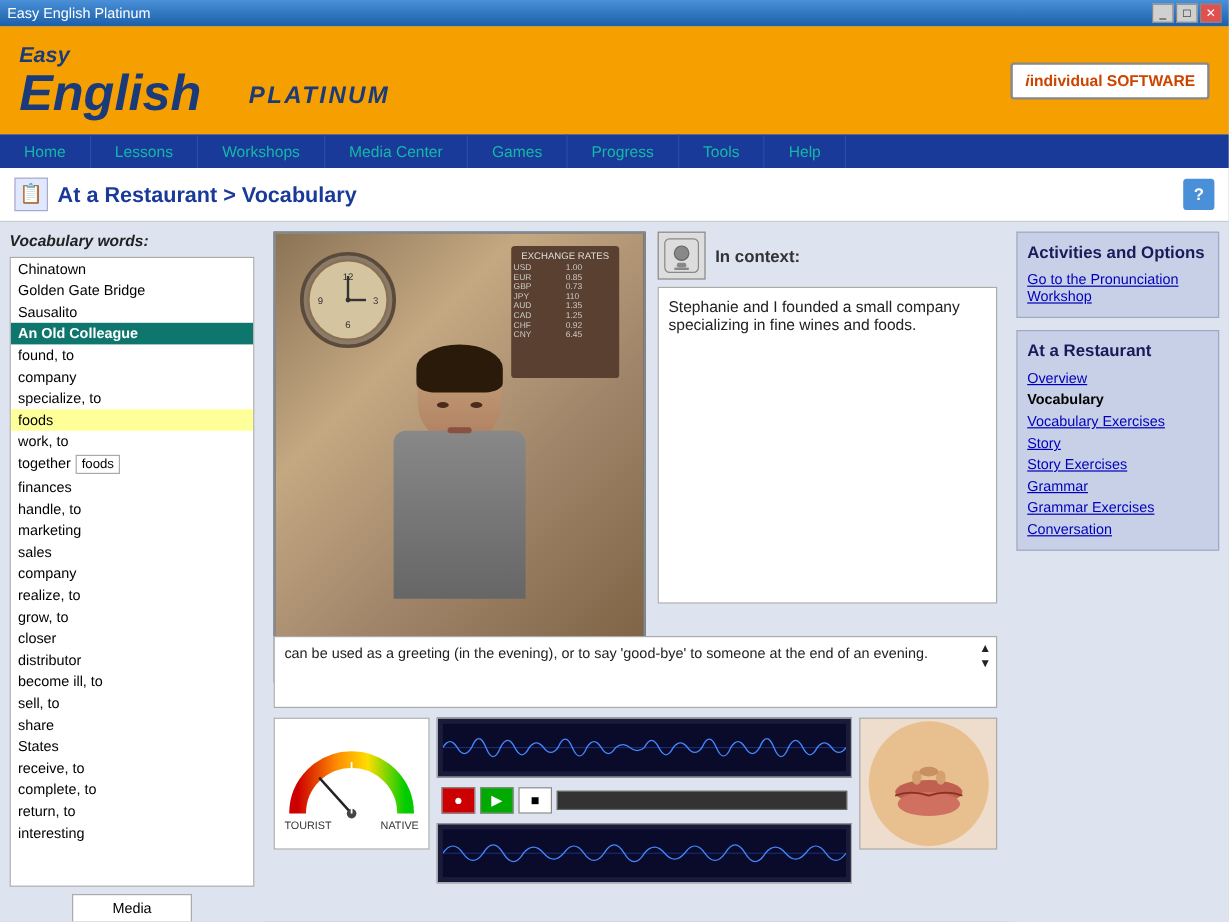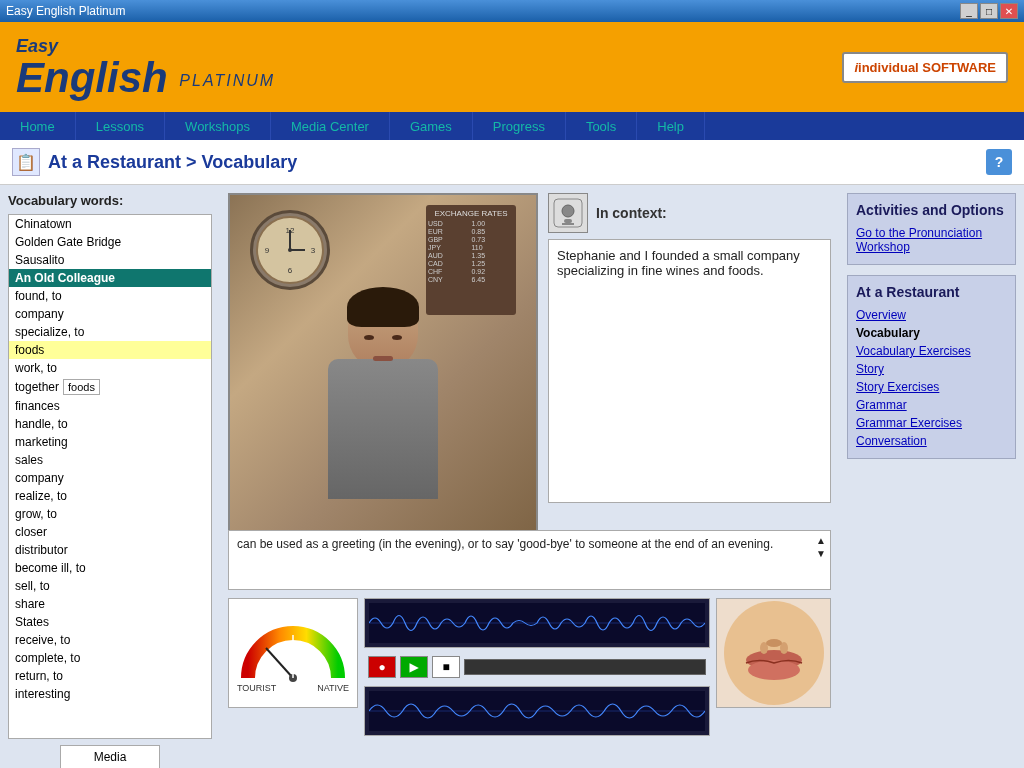--- a/index.html
+++ b/index.html
@@ -110,21 +110,21 @@
 
     
     .vocab-panel {
       width: 220px;
       background: #dde4f0;
       padding: 8px;
       display: flex;
       flex-direction: column;
       gap: 6px;
     }
-    .vocab-label { font-size: 13px; font-weight: bold; color: #222; }
+    .vocab-label { font-size: 13px; font-weight: bold; color: #222; font-style: italic; }
     .vocab-list {
       flex: 1;
       background: white;
       border: 1px solid #aaa;
       overflow-y: auto;
       font-size: 12px;
     }
     .vocab-item {
       padding: 2px 6px;
       cursor: pointer;
@@ -341,21 +341,21 @@
     <div class="titlebar-btn">□</div>
     <div class="titlebar-btn" style="background:#e05050;color:white;">✕</div>
   </div>
 </div>
 
 <div class="header">
   <div class="logo-area">
     <span class="logo-easy">Easy</span>
     <span class="logo-english">
       <span>English</span>
-      <span style="font-size:16px;font-weight:normal;letter-spacing:2px;vertical-align:middle;">PLATINUM</span>
+      <span style="font-size:20px;font-weight:bold;letter-spacing:2px;vertical-align:middle;margin-left:28px;">PLATINUM</span>
     </span>
   </div>
   <div class="logo-brand">
     <span style="color:#cc4400;font-style:italic;">i</span><span>individual SOFTWARE</span>
   </div>
 </div>
 
 <div class="navbar">
   <div class="nav-item">Home</div>
   <div class="nav-item">Lessons</div>

